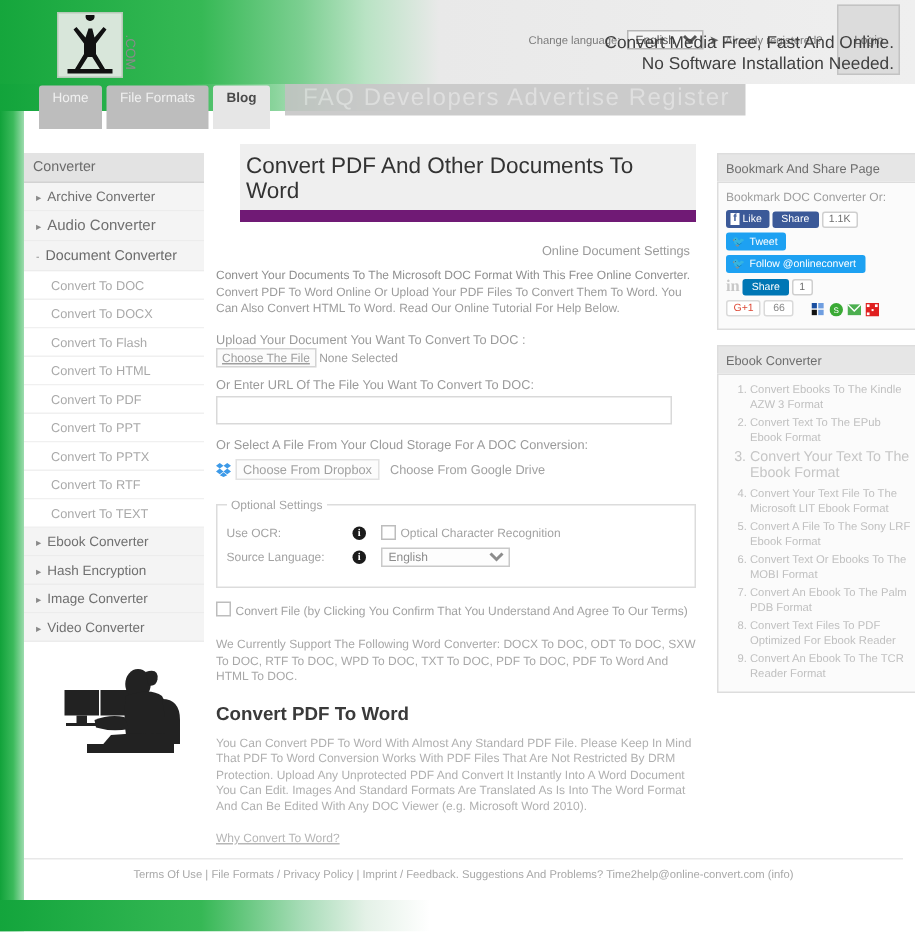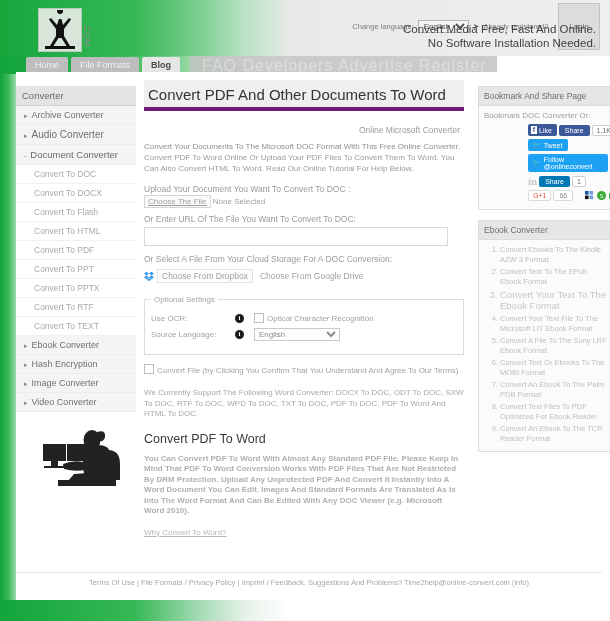--- a/index.html
+++ b/index.html
@@ -41,39 +41,39 @@
   #navbar{position:absolute;left:0;top:56px;width:610px;height:18px;
      background:linear-gradient(to right,#12a43b 0%,#35b854 20%,#8ad49c 30%,#d9ecdf 37%,#ffffff 44%,#ffffff 100%);}
   .tabs{position:absolute;left:26px;top:1px;display:flex;align-items:flex-start;}
   .tab{background:#bdbdbd;color:#f0f0f0;font-size:9px;padding:3px 9px 16px 9px;margin-right:3px;
      border-radius:2px 2px 0 0;white-space:nowrap;}
   .tab.blog{background:#e6e6e6;color:#4a4a4a;font-weight:bold;}
   .tab-wide{position:absolute;left:190px;top:0px;background:#c2c2c2;color:#dadada;
      font-size:16px;letter-spacing:1px;padding:1px 10px 2px 12px;white-space:nowrap;opacity:.85;}
 
   
-  #frame{position:absolute;left:16px;top:72px;width:586px;height:490px;background:#fff;}
+  #frame{position:absolute;left:16px;top:88px;width:586px;height:490px;background:#fff;}
 
   
   #lsidebar{position:absolute;left:0px;top:14px;width:120px;}
   .side-head{background:#e3e3e3;color:#6b6b6b;font-size:9.5px;padding:4px 6px;
      border-bottom:1px solid #d2d2d2;}
   .side-item{font-size:9px;color:#707070;padding:4px 6px 4px 8px;border-bottom:1px solid #ececec;
      background:#fafafa;white-space:nowrap;}
   .side-item .caret{font-size:7px;color:#8a8a8a;margin-right:4px;}
   .side-item.lvl1{background:#f4f4f4;}
   .side-item.open{color:#6b6b6b;}
   .side-sub{font-size:8.5px;color:#a9a9a9;padding:4px 6px 4px 18px;border-bottom:1px solid #f0f0f0;
      background:#ffffff;white-space:nowrap;}
   .side-img{margin-top:12px;width:118px;height:70px;background:#ffffff;
      display:flex;align-items:center;justify-content:center;}
 
   
   #content{position:absolute;left:128px;top:8px;width:320px;}
-  .title-band{background:#efefef;padding:6px 12px 4px 4px;border-bottom:4px solid #701a75;}
+  .title-band{background:#efefef;padding:6px 12px 4px 4px;border-bottom:8px solid #701a75;margin-left:16px;}
   h1.page-title{margin:0;font-size:15px;font-weight:normal;color:#333;
      font-family:"Liberation Sans",sans-serif;letter-spacing:0px;}
   .subtitle{text-align:right;font-size:8.5px;color:#9a9a9a;margin:14px 4px 6px 0;}
   .desc{font-size:8px;color:#9c9c9c;line-height:11px;margin:0 0 10px 0;}
   .desc .l1{color:#8f8f8f;}
   .field-label{font-size:8.5px;color:#9a9a9a;margin:8px 0 3px 0;}
   .file-row{font-size:8px;color:#9e9e9e;}
   .file-btn{border:1px solid #d4d4d4;background:#fbfbfb;padding:1px 3px;
      text-decoration:underline;color:#9e9e9e;}
   .url-input{width:298px;height:15px;border:1px solid #d9d9d9;background:#fff;
@@ -91,33 +91,33 @@
      font-size:7px;line-height:9px;text-align:center;font-weight:bold;margin-right:10px;
      font-family:"Liberation Serif",serif;}
   .cb{width:8px;height:8px;border:1px solid #bdbdbd;background:#fff;display:inline-block;
      margin-right:3px;vertical-align:-1px;}
   .opt-text{font-size:8px;color:#a3a3a3;}
   .lang-select{width:86px;height:13px;font-size:8px;border:1px solid #c9c9c9;
      background:#fdfdfd;color:#8c8c8c;font-family:"Liberation Sans",sans-serif;}
 
   .convert-row{margin-top:9px;font-size:8px;color:#a3a3a3;line-height:10px;}
   .support-text{margin-top:12px;font-size:8px;color:#a8a8a8;line-height:10.5px;}
-  h2.sec-title{font-size:12.5px;font-weight:normal;color:#3a3a3a;margin:12px 0 8px 0;}
-  .body-text{font-size:8px;color:#b0b0b0;line-height:10.5px;margin:0;font-weight:bold;}
+  h2.sec-title{font-size:12.5px;font-weight:bold;color:#3a3a3a;margin:12px 0 8px 0;}
+  .body-text{font-size:8px;color:#b0b0b0;line-height:10.5px;margin:0;}
   .links{margin-top:10px;font-size:8px;line-height:11px;}
   .links a{color:#b6b6b6;text-decoration:underline;display:block;}
   .links a.plain{text-decoration:none;color:#8f8f8f;}
 
   
   #rsidebar{position:absolute;left:462px;top:14px;width:136px;}
   .r-head{background:#e6e6e6;color:#6d6d6d;font-size:8.5px;padding:4px 5px;
      border:1px solid #dddddd;border-bottom:none;}
   .r-body{border:1px solid #dddddd;background:#fbfbfb;padding:5px;}
   .r-sub{font-size:8px;color:#9e9e9e;margin-bottom:4px;}
-  .sbtn-row{display:flex;align-items:center;gap:2px;margin-bottom:3px;flex-wrap:nowrap;margin-left:44px;}
+  .sbtn-row{display:flex;align-items:flex-end;gap:2px;margin-bottom:3px;flex-wrap:nowrap;}
   .fb-like{background:#3b5998;color:#fff;font-size:7px;padding:2px 5px 2px 3px;
      display:flex;align-items:center;gap:2px;border-radius:2px;}
   .fb-f{background:#fff;color:#3b5998;width:6px;height:8px;font-size:7px;
      text-align:center;line-height:8px;font-weight:bold;}
   .fb-share{background:#3b5998;color:#fff;font-size:7px;padding:2px 6px;border-radius:2px;}
   .count-pill{border:1px solid #cfcfcf;background:#fff;color:#6d6d6d;font-size:7px;
      padding:1px 4px;border-radius:2px;}
   .tw-btn{background:#1da1f2;color:#fff;font-size:7px;padding:2px 6px 2px 4px;
      border-radius:2px;display:flex;align-items:center;gap:3px;}
   .tw-bird{font-size:7px;}
@@ -237,21 +237,21 @@
           <rect x="36" y="52" width="58" height="6" fill="#222"></rect>
         </svg>
       </div>
     </div>
 
     <div id="content">
       <div class="title-band">
         <h1 class="page-title">Convert PDF And Other Documents To Word</h1>
       </div>
 
-      <div class="subtitle">Online Microsoft Converter</div>
+      <div class="subtitle">Online Document Settings</div>
 
       <p class="desc">
         <span class="l1">Convert Your Documents To The Microsoft DOC Format With This Free Online Converter.</span>
         <span>Convert PDF To Word Online Or Upload Your PDF Files To Convert Them To Word. You Can Also Convert HTML To Word. Read Our Online Tutorial For Help Below.</span>
       </p>
 
       <div class="field-label">Upload Your Document You Want To Convert To DOC :</div>
       <div class="file-row">
         <span class="file-btn">Choose The File</span>
         <span>None Selected</span>

